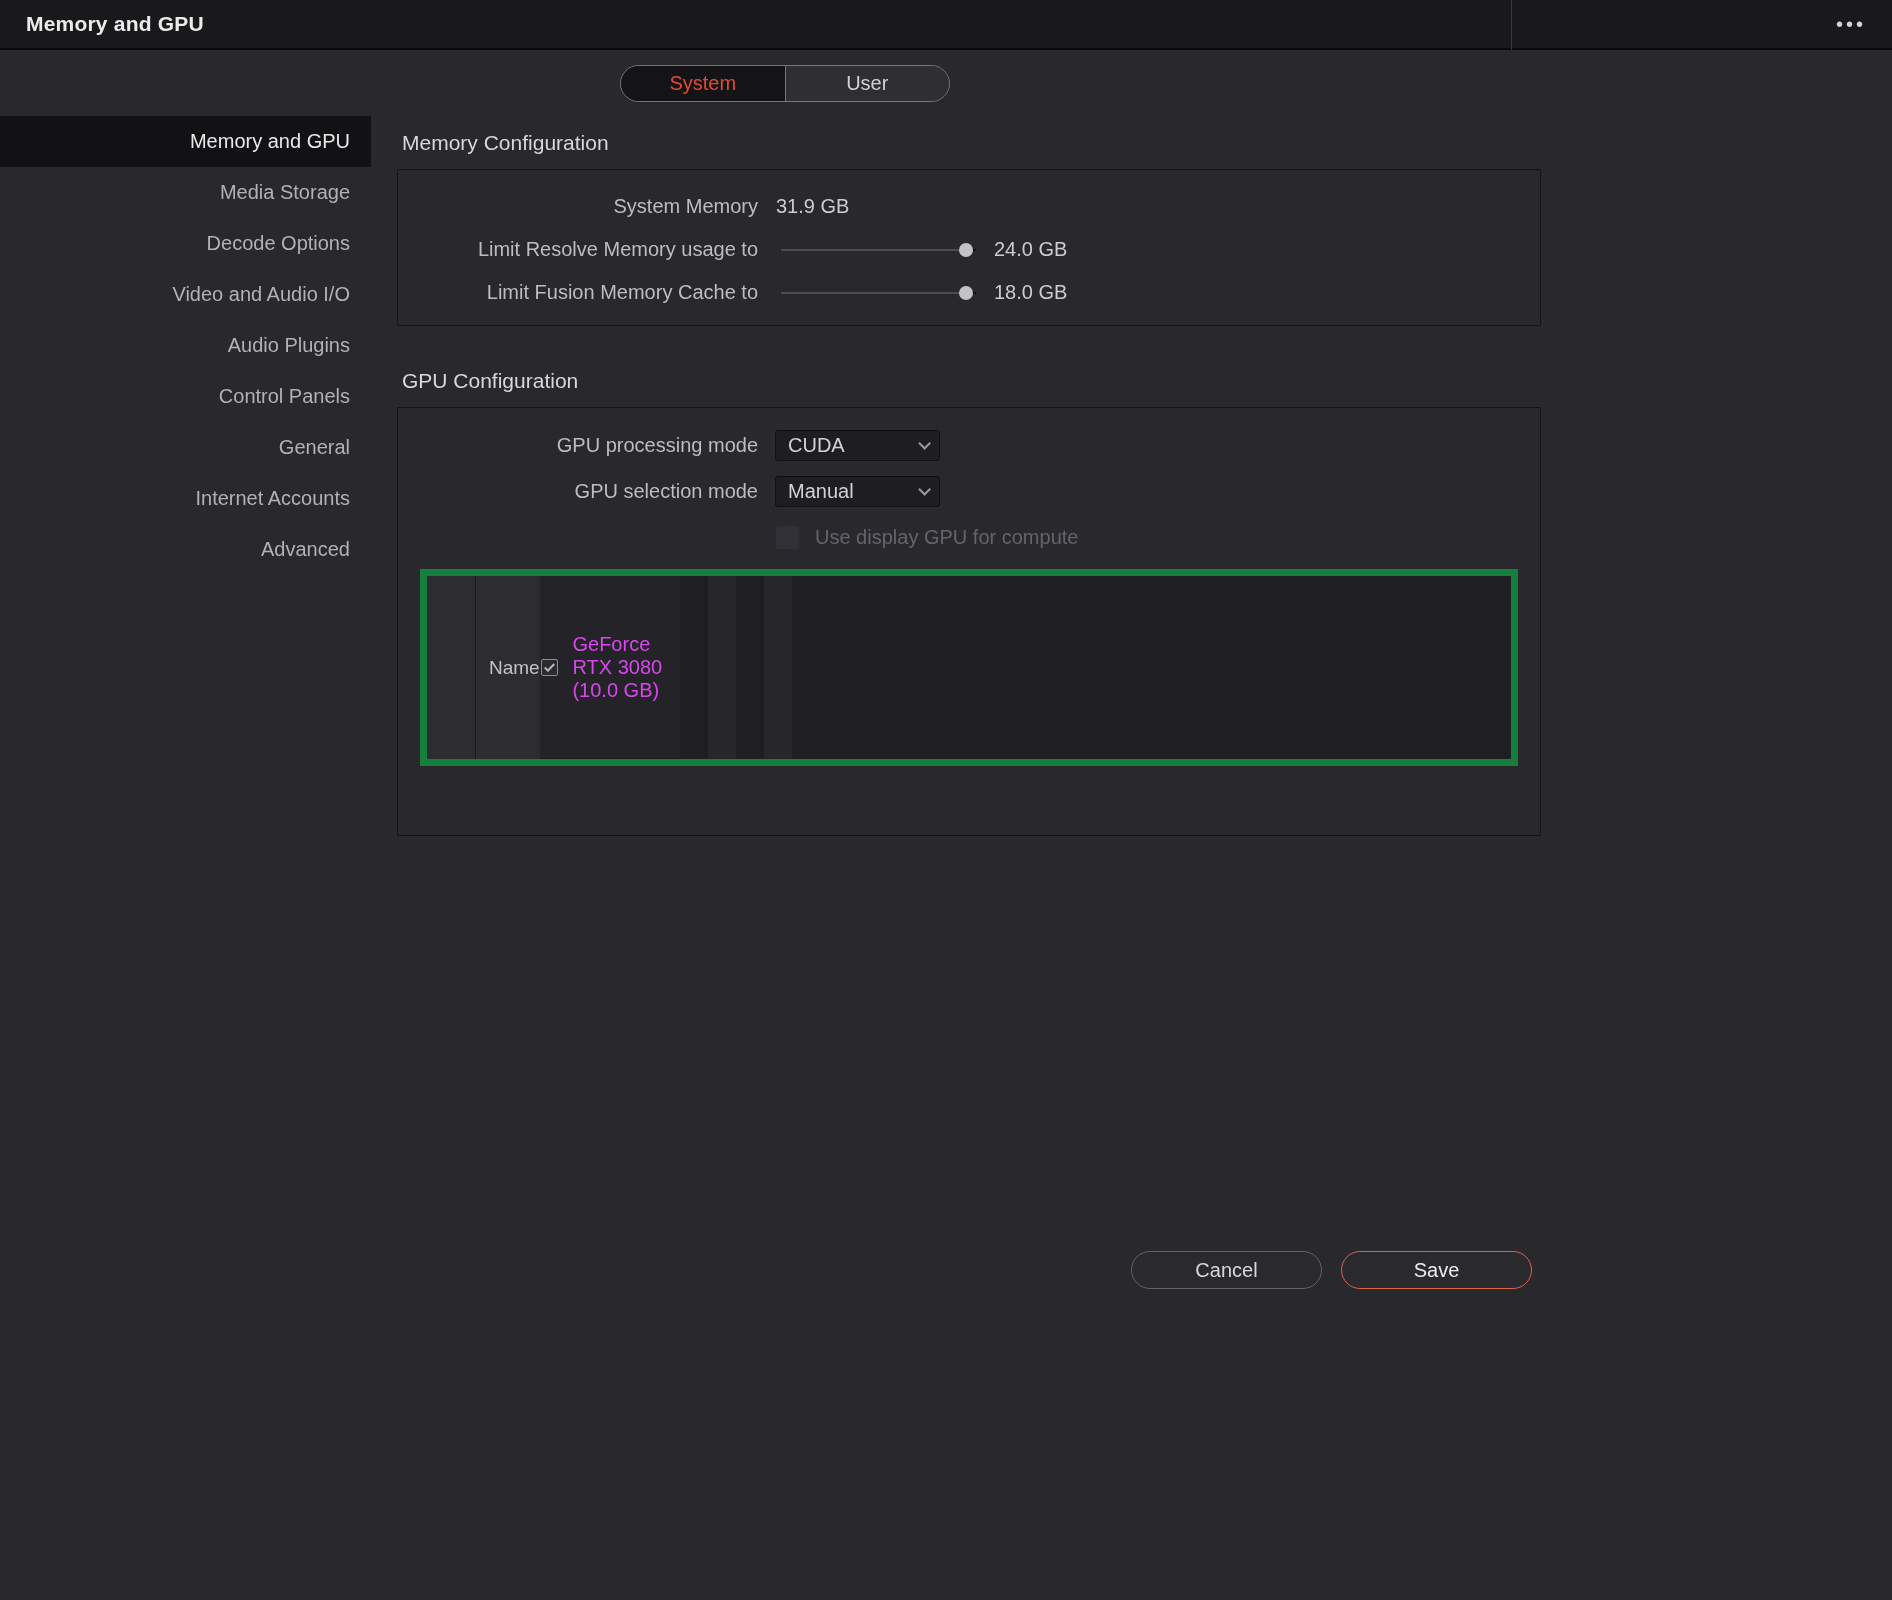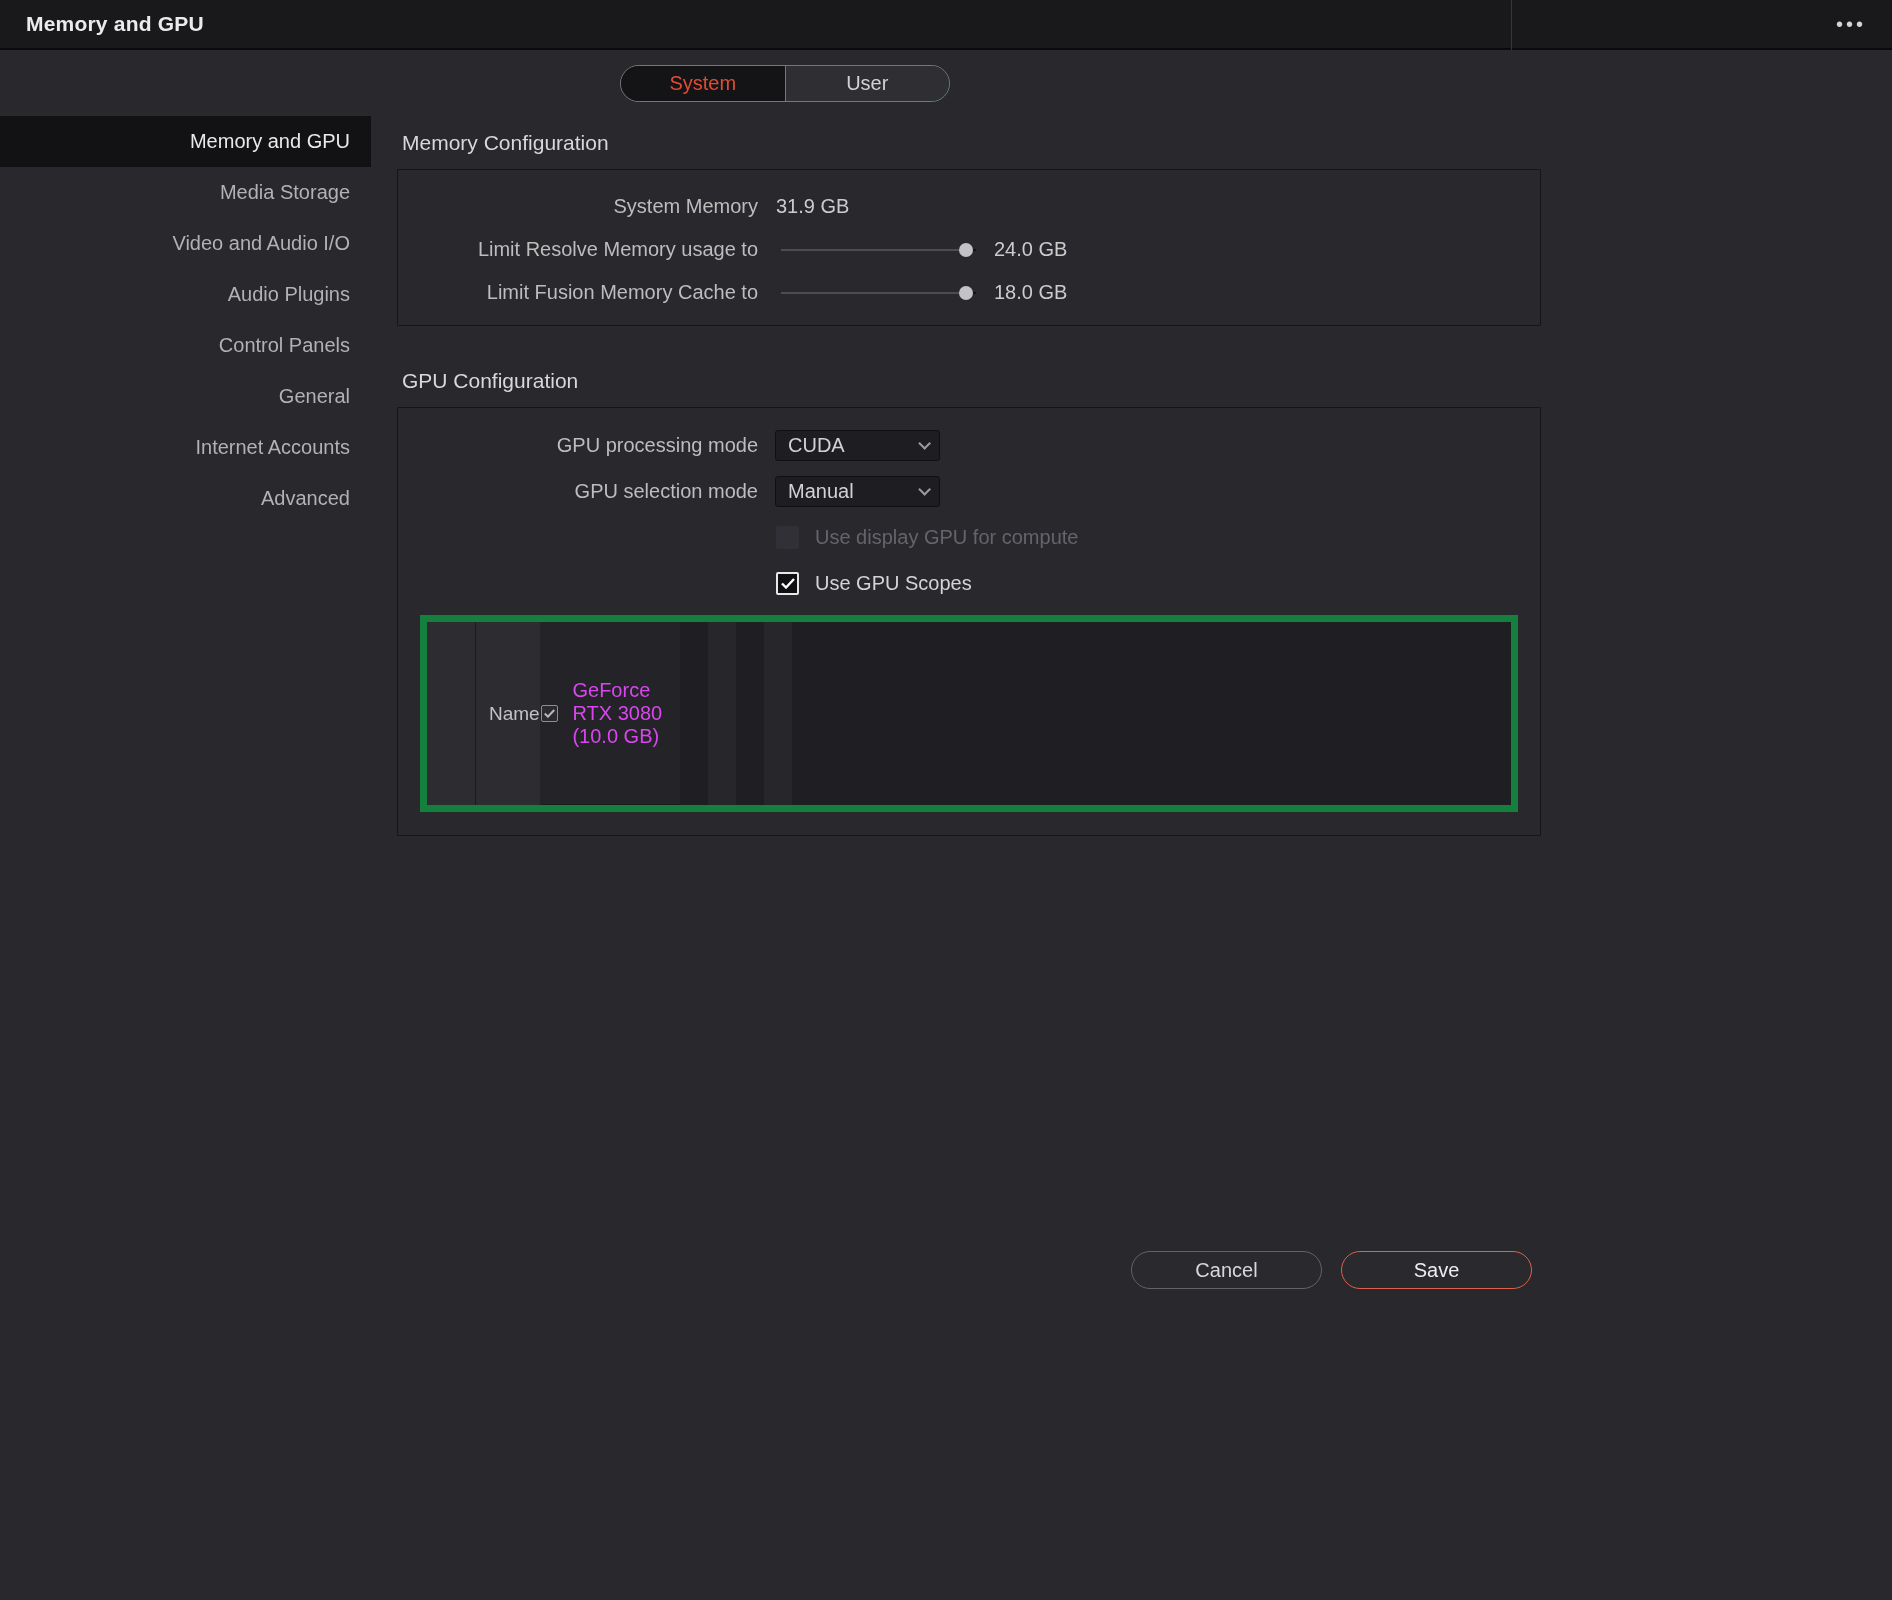--- a/index.html
+++ b/index.html
@@ -131,20 +131,21 @@
 </header>
 
 <div class="tab-group">
   <div class="tab selected">System</div>
   <div class="tab">User</div>
 </div>
 
 <nav class="sidebar">
   <div class="sidebar-item selected">Memory and GPU</div>
   <div class="sidebar-item">Media Storage</div>
+  <div class="sidebar-item">Decode Options</div>
   <div class="sidebar-item">Video and Audio I/O</div>
   <div class="sidebar-item">Audio Plugins</div>
   <div class="sidebar-item">Control Panels</div>
   <div class="sidebar-item">General</div>
   <div class="sidebar-item">Internet Accounts</div>
   <div class="sidebar-item">Advanced</div>
 </nav>
 
 <main class="content">
 
@@ -197,28 +198,20 @@
       </div>
     </div>
 
     <div class="checkbox-row row-display-gpu">
       <div class="checkbox disabled">
         
       </div>
       <span class="checkbox-label dim">Use display GPU for compute</span>
     </div>
 
-    <div class="checkbox-row row-gpu-scopes">
-      <div class="checkbox checked">
-        <svg width="14" height="11" viewBox="0 0 14 11">
-            <polyline points="1,5.5 5,9.5 13,1" fill="none" stroke="#ffffff" stroke-width="2.4"></polyline>
-          </svg>
-      </div>
-      <span class="checkbox-label">Use GPU Scopes</span>
-    </div>
 
     <div class="gpu-table">
       <div class="gpu-table-header">
         <div class="col-check"></div>
         <div class="col-name-header">Name</div>
       </div>
       <div class="gpu-row">
         <div class="col-check">
           <div class="mini-checkbox">
             <svg width="11" height="9" viewBox="0 0 14 11">

